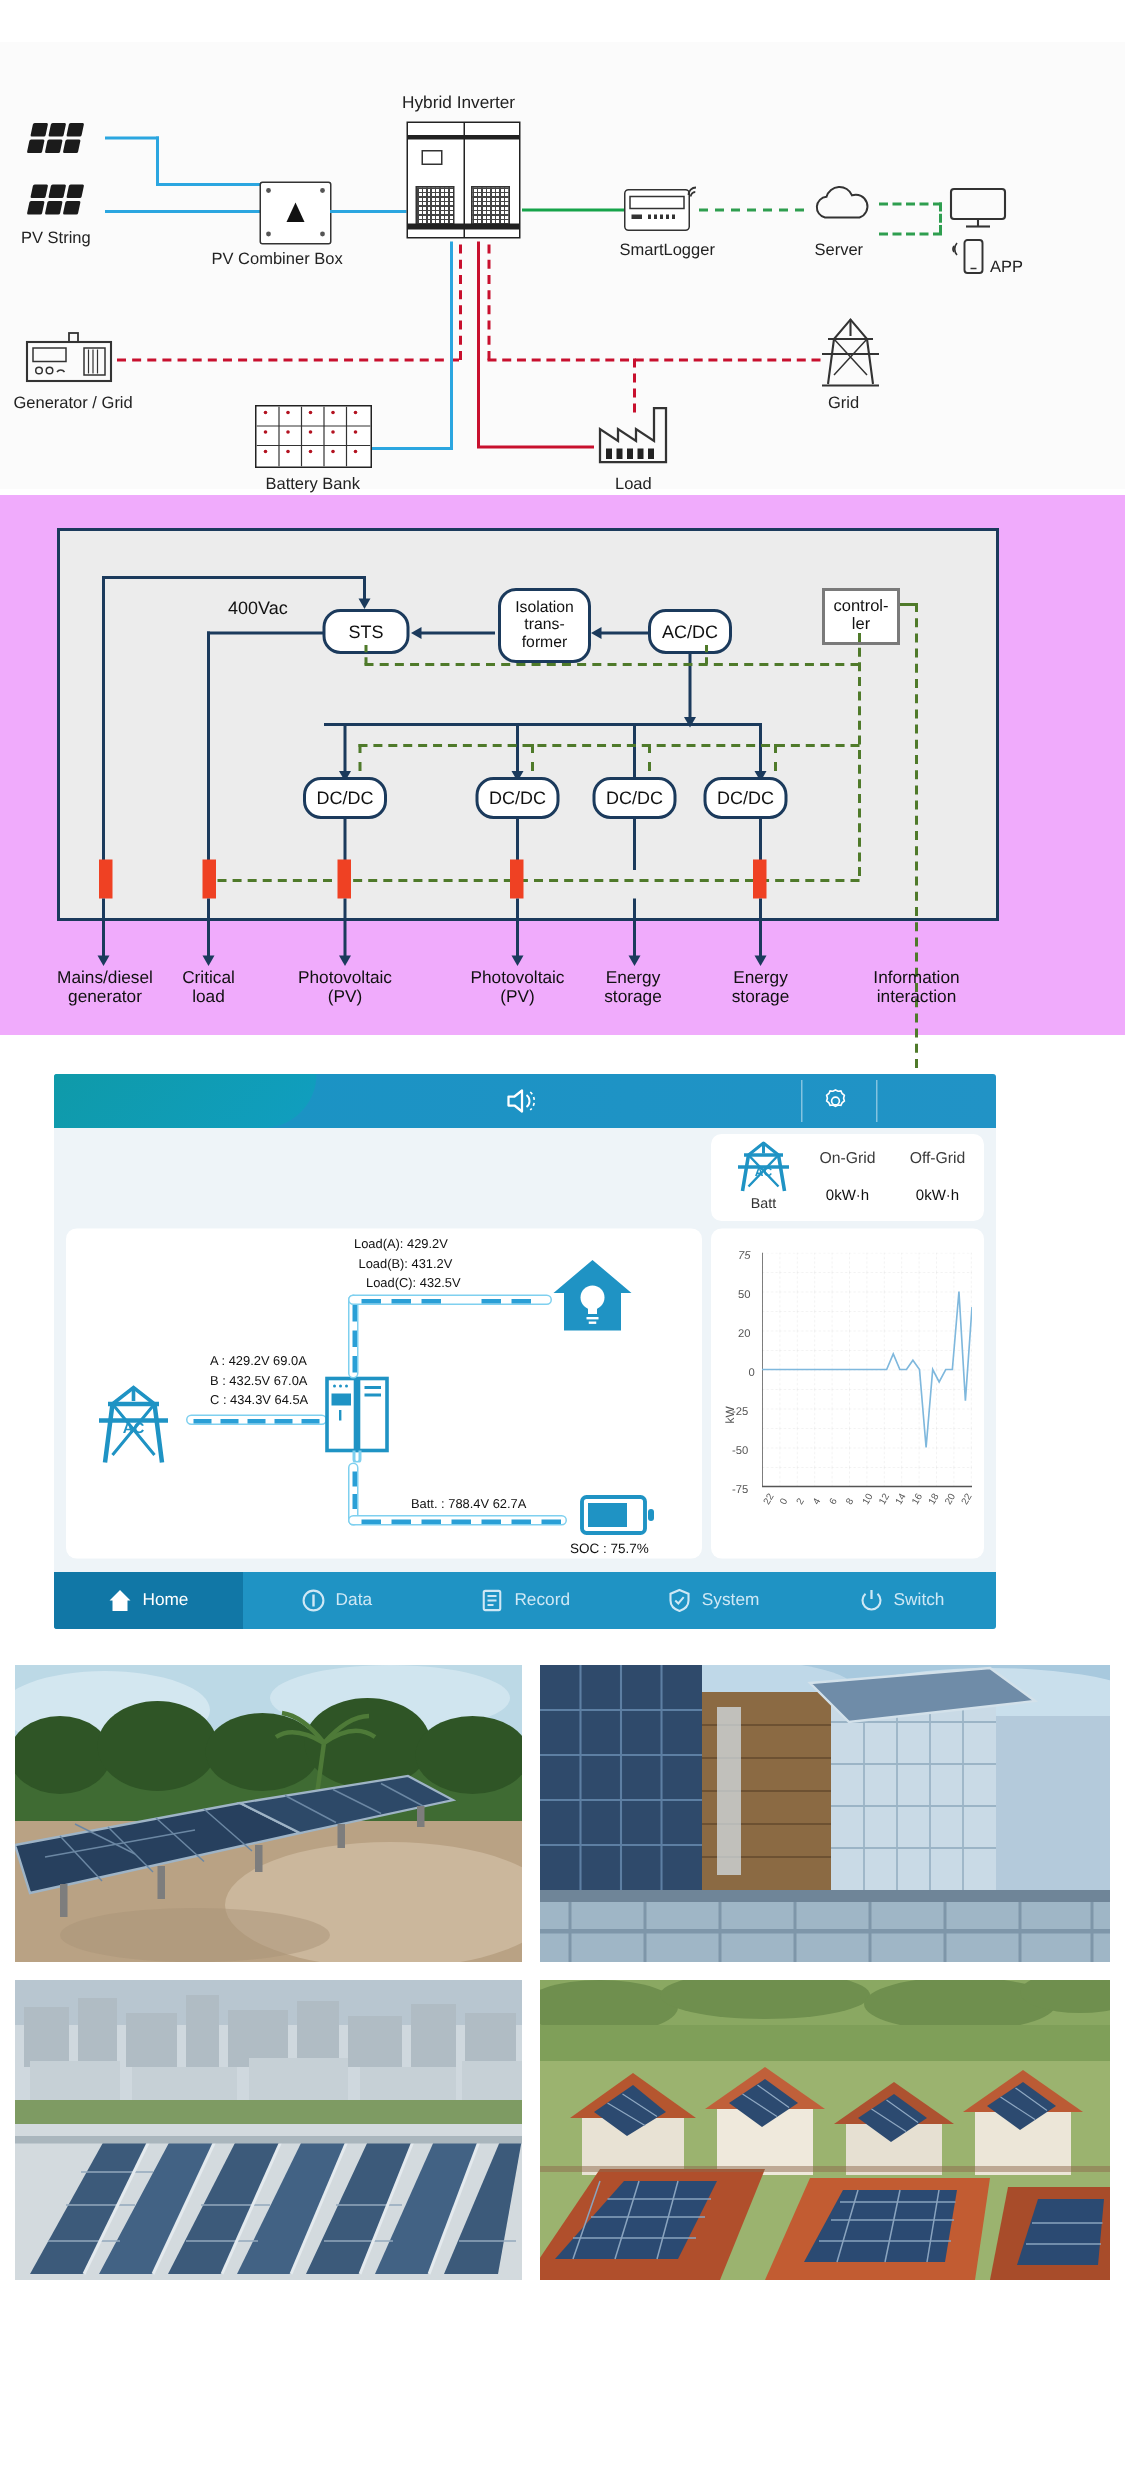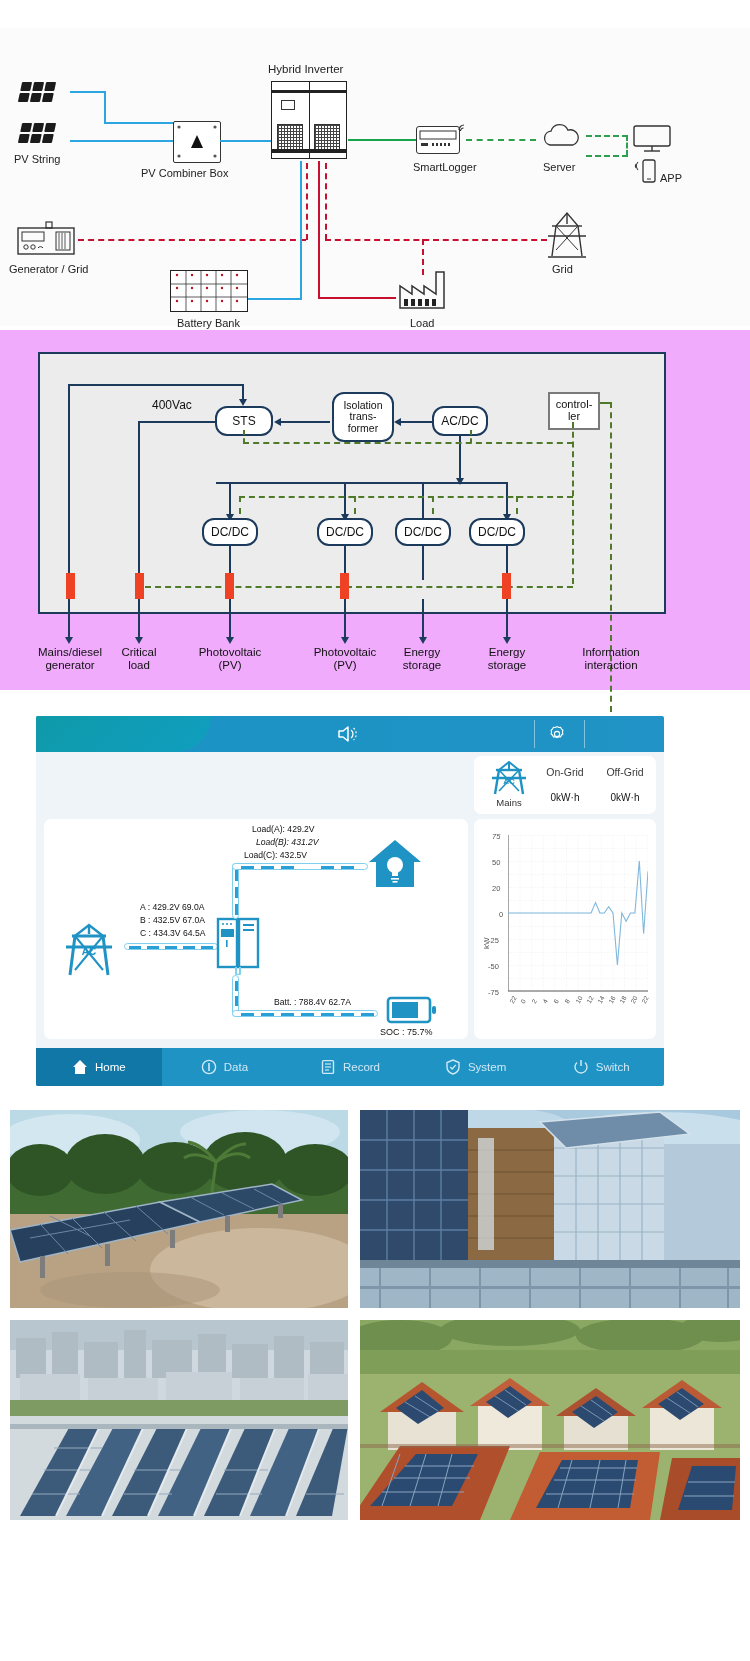--- a/index.html
+++ b/index.html
@@ -458,21 +458,21 @@
   <div class="hmi-card" style="left:438px;top:40px;width:182px;height:58px;">
     <svg style="position:absolute;left:14px;top:5px;" width="42" height="36" viewBox="0 0 42 36">
       <line x1="21" y1="1" x2="21" y2="8" stroke="#1f93c4" stroke-width="2"></line>
       <line x1="8" y1="9" x2="34" y2="9" stroke="#1f93c4" stroke-width="2.4"></line>
       <line x1="4" y1="17" x2="38" y2="17" stroke="#1f93c4" stroke-width="2.4"></line>
       <path d="M11 9 L21 1 L31 9" fill="none" stroke="#1f93c4" stroke-width="2"></path>
       <path d="M11 9 L7 33 M31 9 L35 33" fill="none" stroke="#1f93c4" stroke-width="2.4"></path>
       <path d="M11 9 L31 30 M31 9 L11 30" fill="none" stroke="#1f93c4" stroke-width="1.6"></path>
       <text x="21" y="23" font-size="8" fill="#1f93c4" text-anchor="middle" font-family="Liberation Sans, sans-serif" font-weight="bold">AC</text>
     </svg>
-    <div style="position:absolute;left:14px;top:41px;width:42px;text-align:center;font-size:9.5px;color:#333;">Mains</div>
+    <div style="position:absolute;left:14px;top:41px;width:42px;text-align:center;font-size:9.5px;color:#333;">Batt</div>
     <div class="kv-head" style="left:62px;top:10px;width:58px;">On-Grid</div>
     <div class="kv-head" style="left:122px;top:10px;width:58px;">Off-Grid</div>
     <div style="position:absolute;left:62px;top:36px;width:58px;text-align:center;font-size:10px;color:#111;">0kW·h</div>
     <div style="position:absolute;left:122px;top:36px;width:58px;text-align:center;font-size:10px;color:#111;">0kW·h</div>
   </div>
 
   <div class="hmi-card" style="left:8px;top:103px;width:424px;height:220px;">
 
     <svg style="position:absolute;left:16px;top:104px;" width="58" height="56" viewBox="0 0 58 56">
       <line x1="29" y1="2" x2="29" y2="11" stroke="#1f93c4" stroke-width="2.4"></line>
@@ -516,22 +516,22 @@
     </div>
 
     <div class="bus" style="left:188px;top:44px;width:136px;">
       <div class="bus-seg" style="left:8px;top:1.5px;width:13px;height:3.5px;"></div>
       <div class="bus-seg" style="left:28px;top:1.5px;width:13px;height:3.5px;"></div>
       <div class="bus-seg" style="left:48px;top:1.5px;width:13px;height:3.5px;"></div>
       <div class="bus-seg" style="left:88px;top:1.5px;width:13px;height:3.5px;"></div>
       <div class="bus-seg" style="left:108px;top:1.5px;width:13px;height:3.5px;"></div>
     </div>
 
-    <div class="sld-text" style="left:208px;top:5px;">Load(A):  429.2V</div>
-    <div class="sld-text" style="left:212px;top:18px;font-style:italic;">Load(B):  431.2V</div>
+    <div class="sld-text" style="left:192px;top:5px;">Load(A):  429.2V</div>
+    <div class="sld-text" style="left:195px;top:18px;">Load(B):  431.2V</div>
     <div class="sld-text" style="left:200px;top:31px;">Load(C):  432.5V</div>
 
     <svg style="position:absolute;left:322px;top:18px;" width="58" height="56" viewBox="0 0 58 56">
       <path d="M29 3 L55 25 L48 25 L48 50 L10 50 L10 25 L3 25 Z" fill="#1f93c4"></path>
       <circle cx="29" cy="28" r="8" fill="#fff"></circle>
       <rect x="26" y="34" width="6" height="5" fill="#fff"></rect>
       <rect x="25" y="41" width="8" height="1.6" fill="#fff"></rect>
       <rect x="26.5" y="44" width="5" height="1.6" fill="#fff"></rect>
     </svg>
 

